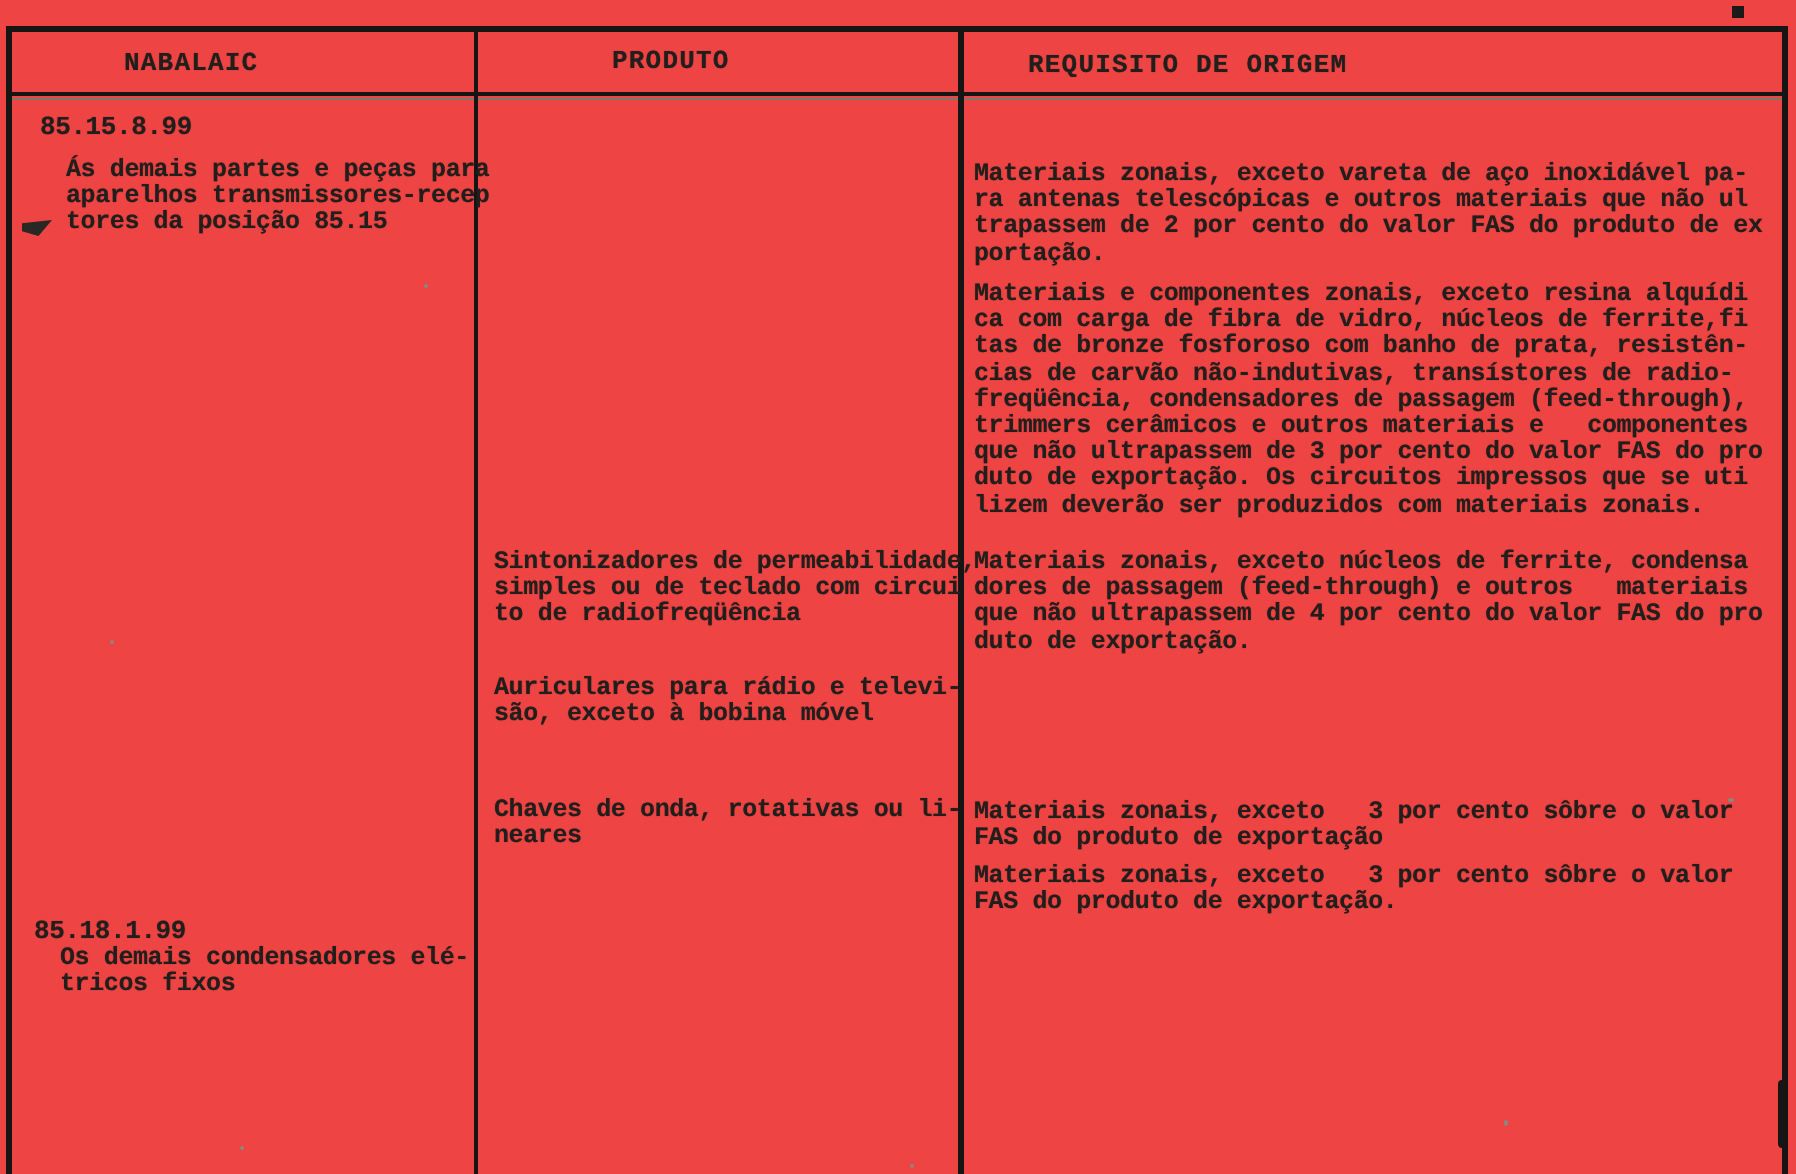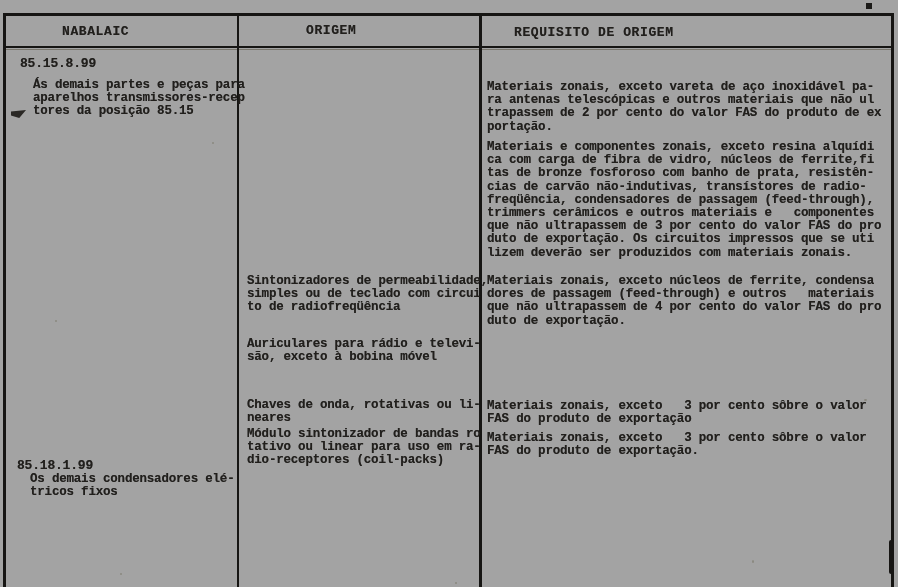--- a/index.html
+++ b/index.html
@@ -1,21 +1,21 @@
 <!DOCTYPE html>
 <html><head>
 <meta charset="utf-8">
 <title>Document</title>
 <style>
   html,body{margin:0;padding:0;}
   body{background:#e8e8e4;}
   .page{
     position:relative;
     width:898px;height:587px;
-    background:#a3a3a3;
+    background:#ef4444;
     overflow:hidden;
     font-family:"Liberation Mono", monospace;
   }
   .line{position:absolute;background:#161513;}
   .cell{
     position:absolute;
     font:700 12.5px/13.2px "Liberation Mono", monospace;
     color:#211f1c;
     white-space:pre;
     letter-spacing:-0.2px;
@@ -42,21 +42,21 @@
   <div class="line" style="left:4px;top:13px;width:890px;height:3px;"></div>
   <div class="line" style="left:4px;top:46px;width:890px;height:2px;"></div>
   <div class="line" style="left:4px;top:49px;width:890px;height:1px;background:#7a776e;"></div>
   <div class="line" style="left:3px;top:13px;width:3px;height:574px;"></div>
   <div class="line" style="left:237px;top:13px;width:2px;height:574px;"></div>
   <div class="line" style="left:479px;top:13px;width:3px;height:574px;"></div>
   <div class="line" style="left:891px;top:13px;width:3px;height:574px;"></div>
   <div class="line" style="left:889px;top:540px;width:5px;height:34px;border-radius:2px;"></div>
 
   <div class="cell hdr" style="left:62px;top:25px;">NABALAIC</div>
-  <div class="cell hdr" style="left:306px;top:24px;">ORIGEM</div>
+  <div class="cell hdr" style="left:306px;top:24px;">PRODUTO</div>
   <div class="cell hdr" style="left:514px;top:26px;">REQUISITO DE ORIGEM</div>
 
   <div class="cell code" style="left:20px;top:57px;">85.15.8.99</div>
   <div class="cell" style="left:33px;top:79px;">Ás demais partes e peças para
 aparelhos transmissores-recep
 tores da posição 85.15</div>
   <div class="pen-mark"></div>
 
   <div class="cell" style="left:487px;top:81px;">Materiais zonais, exceto vareta de aço inoxidável pa-
 ra antenas telescópicas e outros materiais que não ul
@@ -82,23 +82,20 @@
 duto de exportação.</div>
 
   <div class="cell" style="left:247px;top:338px;">Auriculares para rádio e televi-
 são, exceto à bobina móvel</div>
 
   <div class="cell" style="left:247px;top:399px;">Chaves de onda, rotativas ou li-
 neares</div>
   <div class="cell" style="left:487px;top:400px;">Materiais zonais, exceto   3 por cento sôbre o valor
 FAS do produto de exportação</div>
 
-  <div class="cell" style="left:247px;top:428px;">Módulo sintonizador de bandas ro
-tativo ou linear para uso em ra-
-dio-receptores (coil-packs)</div>
   <div class="cell" style="left:487px;top:432px;">Materiais zonais, exceto   3 por cento sôbre o valor
 FAS do produto de exportação.</div>
 
   <div class="cell code" style="left:17px;top:459px;">85.18.1.99</div>
   <div class="cell" style="left:30px;top:473px;">Os demais condensadores elé-
 tricos fixos</div>
 
 
   <div class="corner-dot" style="left:866px;top:3px;"></div>
   <div class="speck" style="left:120px;top:573px;width:2px;height:2px;"></div>

